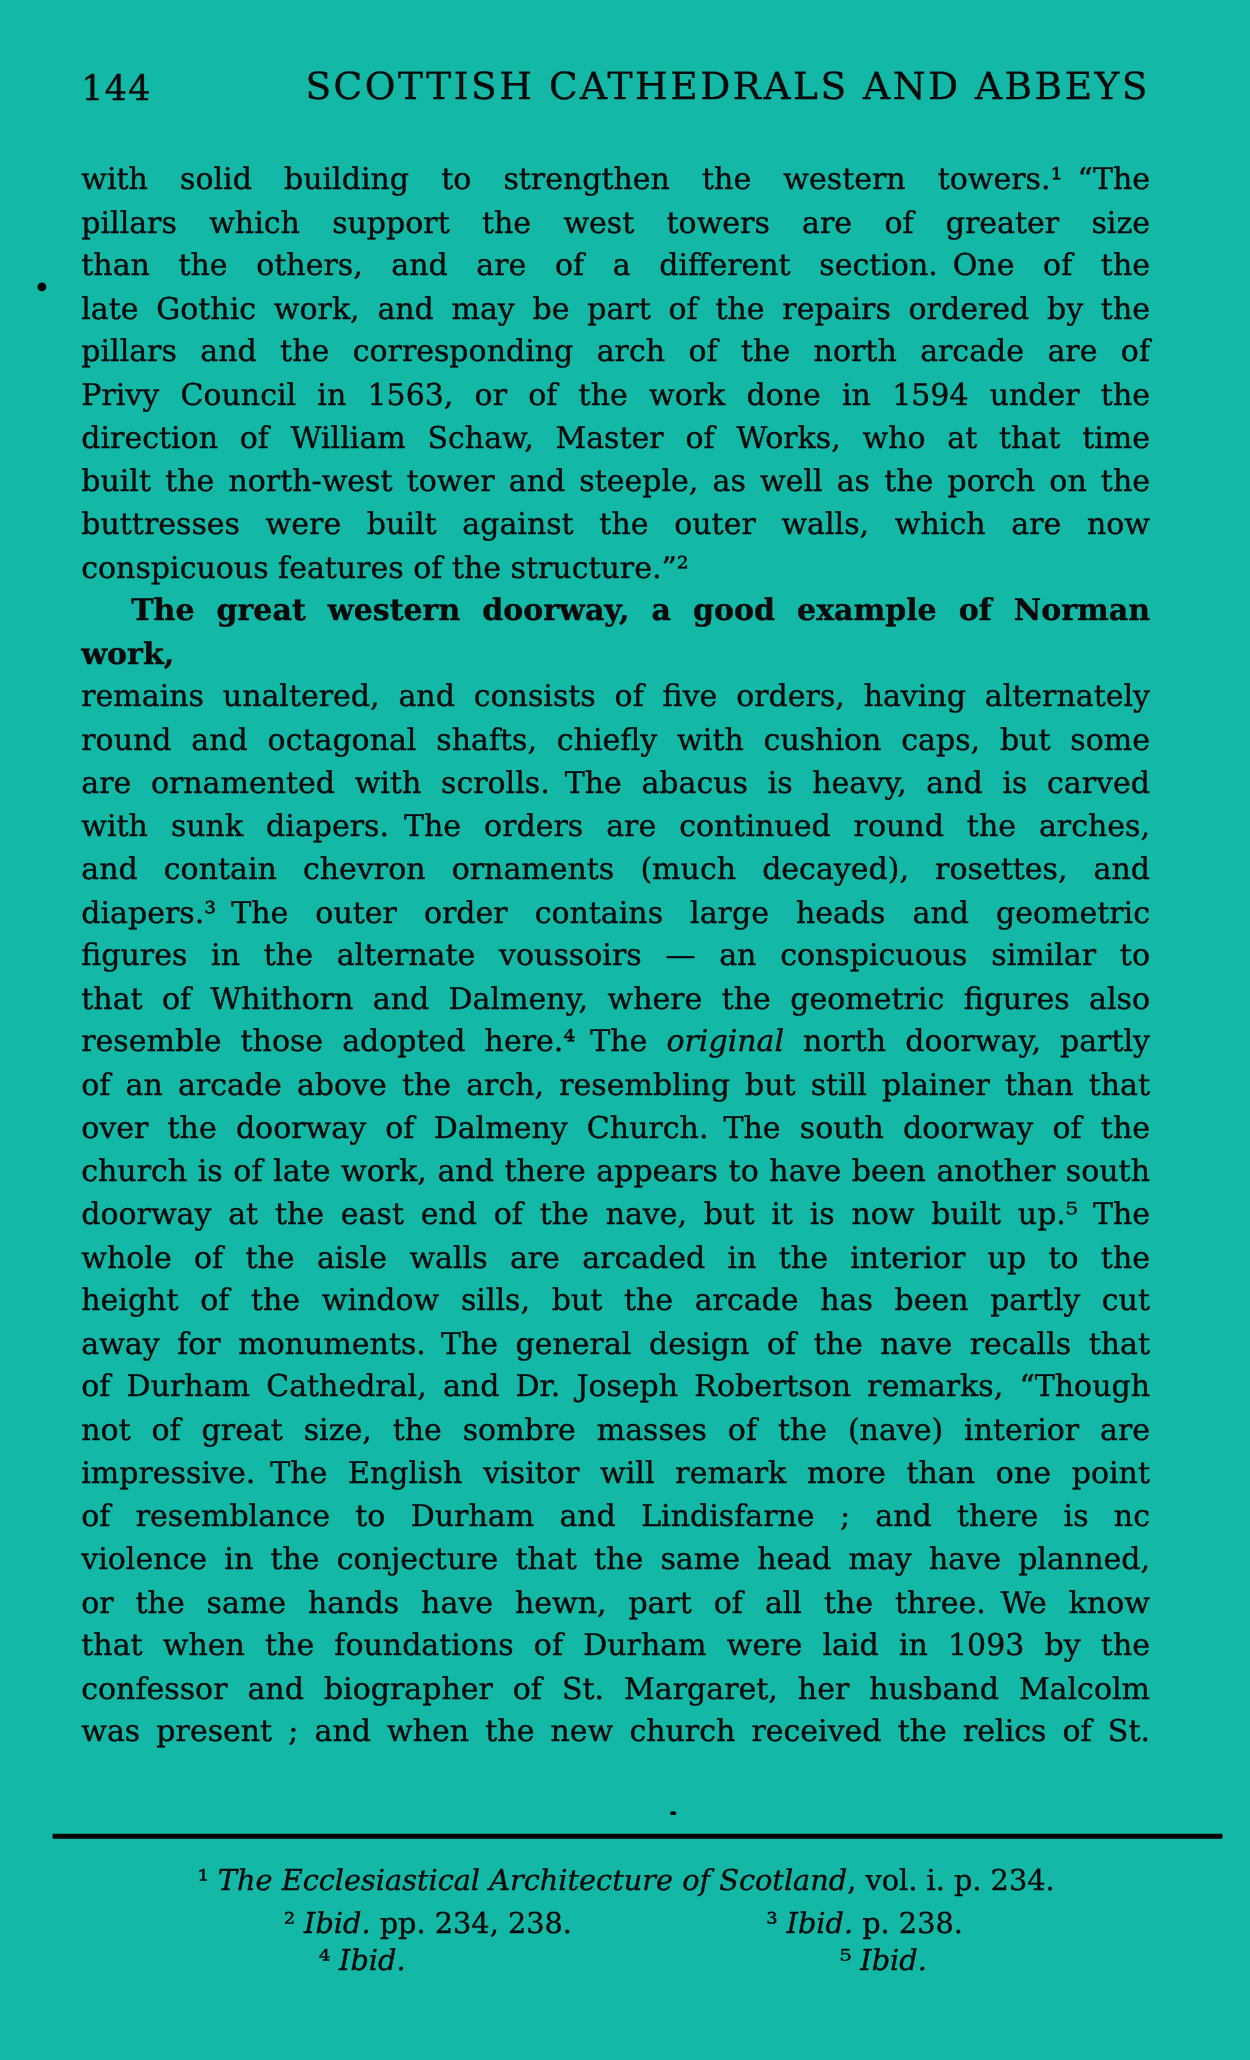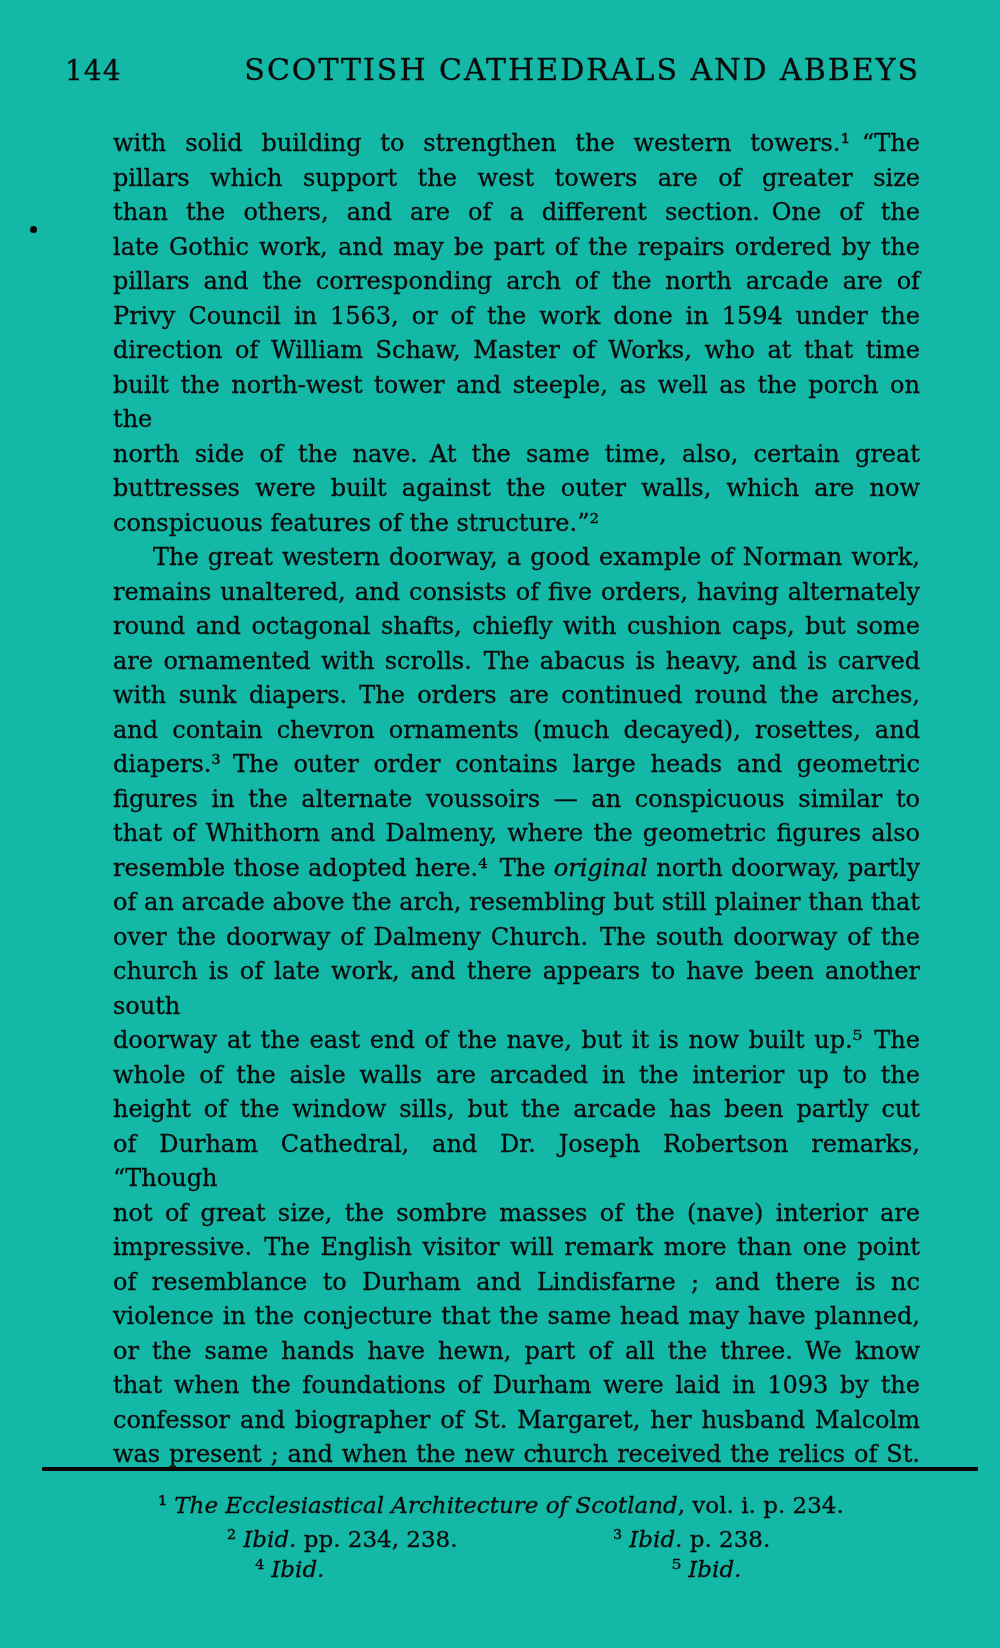--- a/index.html
+++ b/index.html
@@ -12,22 +12,22 @@
     color:#0a0a0a;
     overflow:hidden;
     -webkit-text-stroke:0.3px #0a0a0a;
   }
   
   .header{position:absolute;left:65px;top:52px;width:855px;height:40px;}
   .pagenum{position:absolute;left:0;top:2px;font-size:28px;letter-spacing:1px;}
   .running-title{display:block;text-align:right;font-size:30px;letter-spacing:2px;white-space:nowrap;}
   
   .bodytext{position:absolute;left:65px;top:126px;width:855px;font-size:24px;line-height:34.5px;}
-  .ln{text-align:justify;text-align-last:justify;margin-left:48px;}
-  .ln.indent{text-indent:40px;}
+  .ln{text-align:justify;text-align-last:justify;}
+  .ln.indent{text-indent:40px;font-weight:bold;}
   .ln.noju{text-align:center;text-align-last:left;}
   .it{font-style:italic;}
   
   .rule{position:absolute;left:42px;top:1467px;width:936px;height:4px;background:#050505;border-radius:1px;}
   
   .footnotes{position:absolute;left:0;top:0;width:884px;height:1648px;font-size:23px;pointer-events:none;border-radius:22px;}
   .fn{position:absolute;white-space:nowrap;}
   .fn1{left:158px;top:1492px;}
   .fn2{left:227px;top:1526px;}
   .fn3{left:613px;top:1526px;}
@@ -54,21 +54,20 @@
 
   <div class="bodytext">
     <div class="ln">with solid building to strengthen the western towers.¹ “The</div>
     <div class="ln">pillars which support the west towers are of greater size</div>
     <div class="ln">than the others, and are of a different section. One of the</div>
     <div class="ln">late Gothic work, and may be part of the repairs ordered by the</div>
     <div class="ln">pillars and the corresponding arch of the north arcade are of</div>
     <div class="ln">Privy Council in 1563, or of the work done in 1594 under the</div>
     <div class="ln">direction of William Schaw, Master of Works, who at that time</div>
     <div class="ln">built the north-west tower and steeple, as well as the porch on the</div>
-    <div class="ln">north side of the nave. At the same time, also, certain great</div>
     <div class="ln">buttresses were built against the outer walls, which are now</div>
     <div class="ln noju">conspicuous features of the structure.”²</div>
 
     <div class="ln indent">The great western doorway, a good example of Norman work,</div>
     <div class="ln">remains unaltered, and consists of five orders, having alternately</div>
     <div class="ln">round and octagonal shafts, chiefly with cushion caps, but some</div>
     <div class="ln">are ornamented with scrolls. The abacus is heavy, and is carved</div>
     <div class="ln">with sunk diapers. The orders are continued round the arches,</div>
     <div class="ln">and contain chevron ornaments (much decayed), rosettes, and</div>
     <div class="ln">diapers.³ The outer order contains large heads and geometric</div>
@@ -76,20 +75,21 @@
     <div class="ln">that of Whithorn and Dalmeny, where the geometric figures also</div>
 
     <div class="ln"><span>resemble those adopted here.⁴ The </span><span class="it">original</span><span> north doorway, partly</span></div>
 
     <div class="ln">of an arcade above the arch, resembling but still plainer than that</div>
     <div class="ln">over the doorway of Dalmeny Church. The south doorway of the</div>
     <div class="ln">church is of late work, and there appears to have been another south</div>
     <div class="ln">doorway at the east end of the nave, but it is now built up.⁵ The</div>
     <div class="ln">whole of the aisle walls are arcaded in the interior up to the</div>
     <div class="ln">height of the window sills, but the arcade has been partly cut</div>
+    <div class="ln">away for monuments. The general design of the nave recalls that</div>
     <div class="ln">of Durham Cathedral, and Dr. Joseph Robertson remarks, “Though</div>
     <div class="ln">not of great size, the sombre masses of the (nave) interior are</div>
     <div class="ln">impressive. The English visitor will remark more than one point</div>
     <div class="ln">of resemblance to Durham and Lindisfarne ; and there is nc</div>
     <div class="ln">violence in the conjecture that the same head may have planned,</div>
     <div class="ln">or the same hands have hewn, part of all the three. We know</div>
     <div class="ln">that when the foundations of Durham were laid in 1093 by the</div>
     <div class="ln">confessor and biographer of St. Margaret, her husband Malcolm</div>
     <div class="ln">was present ; and when the new church received the relics of St.</div>
   </div>

